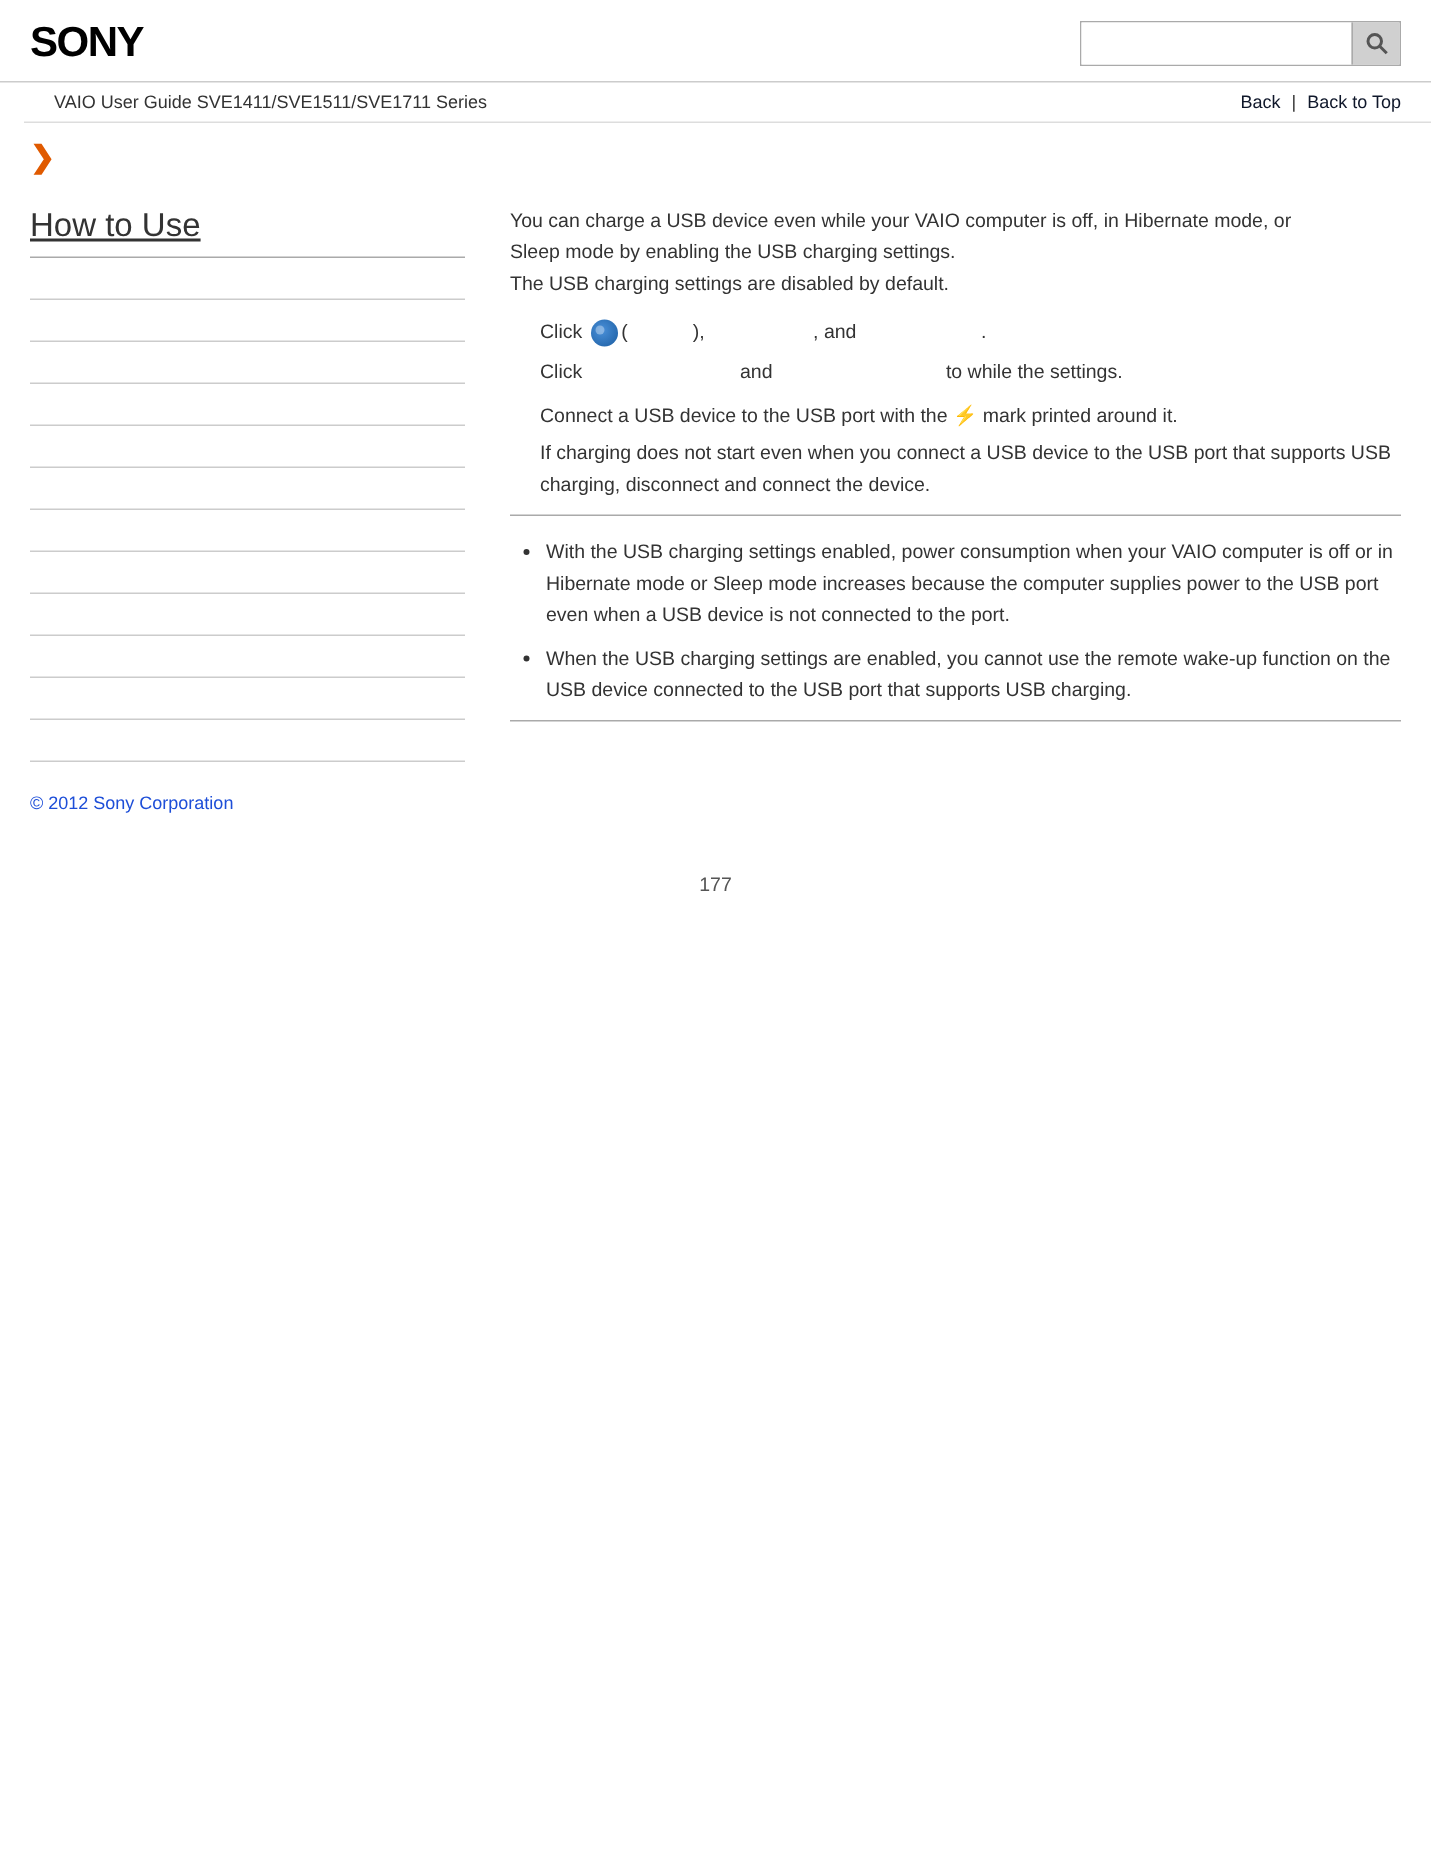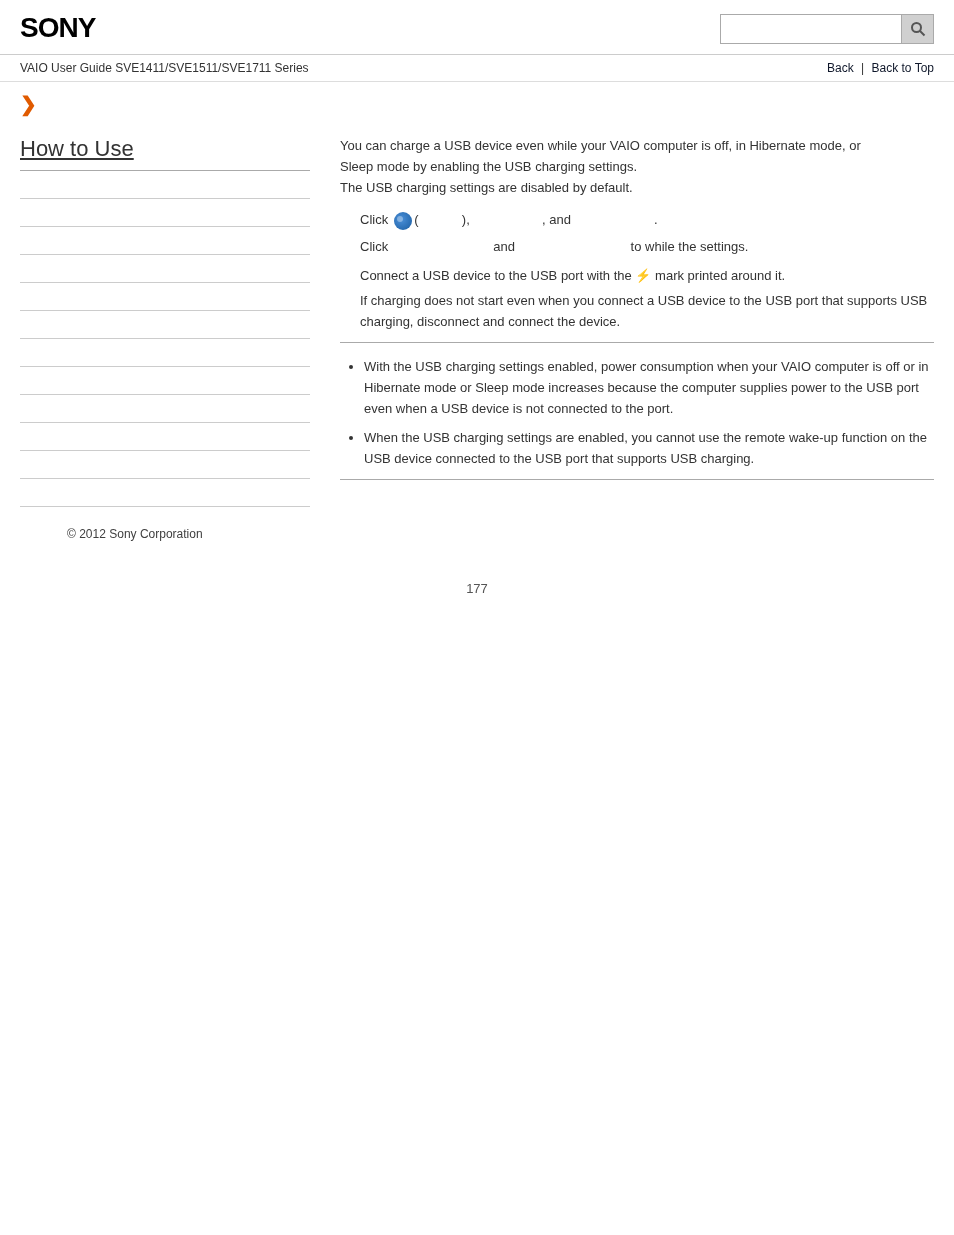--- a/index.html
+++ b/index.html
@@ -57,20 +57,21 @@
     }
 
     
     .nav-bar {
       display: flex;
       justify-content: space-between;
       align-items: center;
       padding: 6px 20px;
       border-bottom: 1px solid #ddd;
       font-size: 12px;
+      margin-left: 16px;
     }
     .nav-title {
       color: #333;
     }
     .nav-links a {
       color: #0f172a;
       text-decoration: none;
     }
     .nav-links .separator {
       color: #333;
@@ -116,22 +117,21 @@
       color: #555;
       font-size: 13px;
       cursor: pointer;
     }
     .sidebar-nav-item.empty {
       height: 28px;
     }
     .copyright {
       margin-top: 20px;
       font-size: 12px;
-      color: #404040;
-      margin-left: 47px;
+      color: #1d4ed8;
     }
 
     
     .content {
       flex: 1;
       padding-left: 10px;
     }
     .content-intro {
       font-size: 13px;
       line-height: 1.6;

